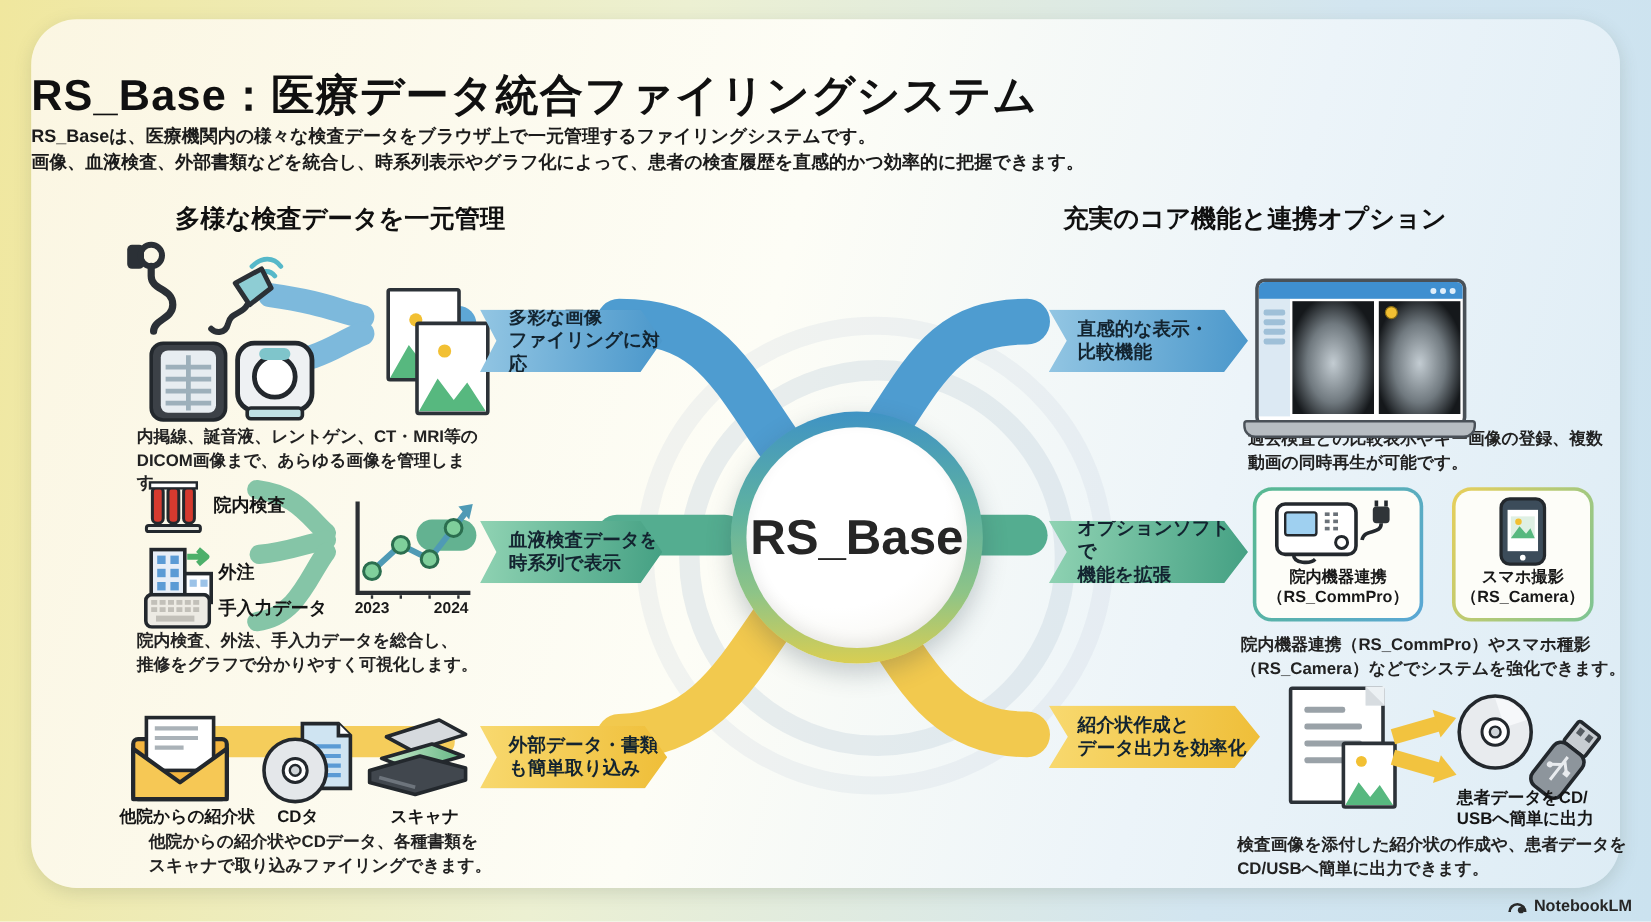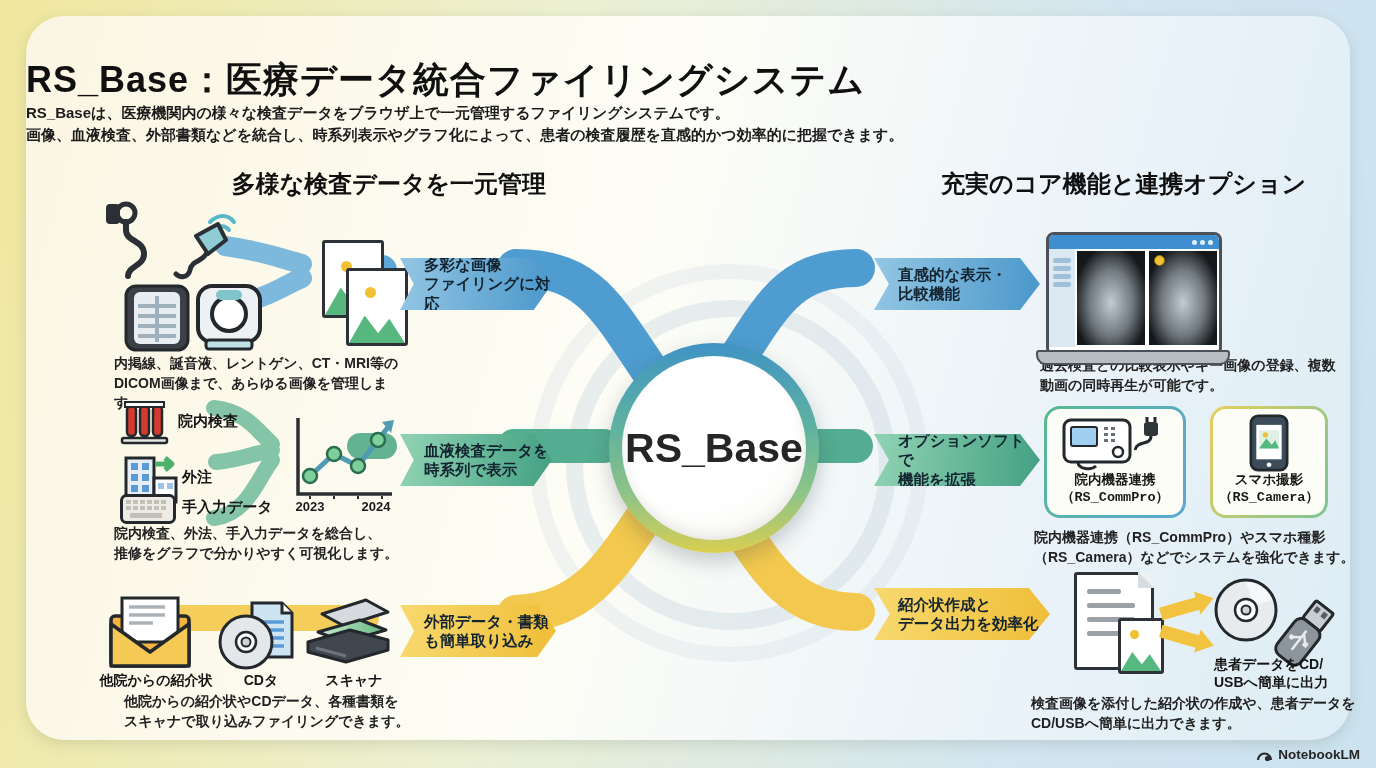--- a/index.html
+++ b/index.html
@@ -6,39 +6,39 @@
   body{width:1376px;height:768px;overflow:hidden;
        font-family:"Liberation Sans","DejaVu Sans",sans-serif;
        background:linear-gradient(100deg,#f0e79e 0%,#ecf0d2 38%,#d2e5f0 75%,#cbe2ef 100%);}
   .canvas{position:relative;width:1376px;height:768px;}
   .card{position:absolute;left:26px;top:16px;width:1324px;height:724px;border-radius:38px;
         background:linear-gradient(105deg,#fbf6e2 0%,#fdfdf6 45%,#ecf4f9 72%,#ddecf5 100%);
         box-shadow:0 4px 14px rgba(90,100,80,.18);}
   .abs{position:absolute;}
   .ttl{width:100%;top:40px;font-size:36px;font-weight:bold;color:#101010;letter-spacing:1px;}
   .sub{width:100%;text-align:left;font-size:15px;font-weight:bold;color:#1b1b1b;}
-  .hdr{font-size:24px;font-weight:bold;color:#101010;text-align:right;}
+  .hdr{font-size:21px;font-weight:bold;color:#101010;text-align:left;}
   .cap{font-size:14px;font-weight:bold;color:#222;line-height:1.4;white-space:pre-line;}
   .lbl{font-size:15px;font-weight:bold;color:#151515;white-space:pre-line;}
   .banner{position:absolute;height:52px;display:flex;align-items:center;padding-left:24px;box-sizing:border-box;
           clip-path:polygon(0% 0%,88% 0%,100% 50%,88% 100%,0% 100%,9% 50%);
           box-shadow:0 2px 5px rgba(0,0,0,.12);}
   .banner span{font-size:15.5px;font-weight:bold;color:#132430;line-height:1.25;white-space:pre-line;}
   .b-blue{background:linear-gradient(95deg,#93c6e3,#4a97cb);}
   .b-green{background:linear-gradient(95deg,#90d3b3,#44a083);}
   .b-yellow{background:linear-gradient(95deg,#f8d96f,#efbe38);align-items:center;}
   .ring{position:absolute;border-radius:50%;}
   .center-circle{position:absolute;left:583px;top:327px;width:210px;height:210px;border-radius:50%;
      background:linear-gradient(to bottom,#3f93c4 0%,#5fb2a0 40%,#8ec487 72%,#d9ce52 100%);
      box-shadow:0 8px 20px rgba(40,60,70,.25);z-index:6;}
   .center-inner{position:absolute;inset:13px;border-radius:50%;
      background:radial-gradient(circle at 40% 32%,#ffffff 55%,#f2f1ea 100%);
      display:flex;align-items:center;justify-content:center;
      font-size:41px;font-weight:bold;color:#262626;box-shadow:inset 0 -5px 12px rgba(0,0,0,.07);}
-  .box{position:absolute;border-radius:16px;padding:3px;box-sizing:border-box;font-family:Liberation Mono, monospace;}
+  .box{position:absolute;border-radius:16px;padding:3px;box-sizing:border-box;}
   .box-inner{width:100%;height:100%;border-radius:13px;background:#fdfdf8;display:flex;flex-direction:column;
      align-items:center;justify-content:flex-end;padding-bottom:8px;box-sizing:border-box;}
   .box-lbl{font-size:13.5px;font-weight:bold;color:#181818;text-align:center;line-height:1.3;white-space:pre-line;}
   .laptop-screen{position:absolute;left:1020px;top:216px;width:170px;height:118px;background:#fff;
      border:3px solid #4a5158;border-radius:8px;overflow:hidden;z-index:4;}
   .laptop-bar{height:14px;background:#3f8fd0;position:relative;}
   .laptop-bar i{position:absolute;top:5px;width:5px;height:5px;border-radius:50%;background:#dfeefa;}
   .laptop-body{display:flex;height:98px;}
   .laptop-side{width:26px;background:#dce9f3;padding-top:6px;}
   .laptop-side b{display:block;height:5px;margin:3px 4px;background:#9fc0d8;border-radius:2px;}
@@ -199,21 +199,21 @@
     </svg>
     <div class="abs lbl" style="left:70px;top:656px;width:120px;font-size:14px;text-align:center;z-index:2;">他院からの紹介状</div>
     <svg class="abs" style="left:192px;top:584px;z-index:2;" width="80" height="72" viewBox="0 0 80 72">
       <path d="M34 3 h30 l10 10 v44 h-40 Z" fill="#cfe4f2" stroke="#23282d" stroke-width="3"></path>
       <path d="M64 3 v10 h10" fill="#fff" stroke="#23282d" stroke-width="3"></path>
       <path d="M42 22 h24 M42 30 h24 M42 38 h24 M42 46 h24" stroke="#5b9bd5" stroke-width="3.5"></path>
       <circle cx="28" cy="42" r="26" fill="#e4e7ea" stroke="#23282d" stroke-width="3"></circle>
       <circle cx="28" cy="42" r="10" fill="#fff" stroke="#23282d" stroke-width="2.5"></circle>
       <circle cx="28" cy="42" r="4.5" fill="#cfd4d8" stroke="#23282d" stroke-width="2"></circle>
     </svg>
-    <div class="abs lbl" style="left:205px;top:656px;width:60px;font-size:14px;text-align:center;z-index:2;">CDタ</div>
+    <div class="abs lbl" style="left:205px;top:656px;width:60px;font-size:14px;text-align:left;z-index:2;">CDタ</div>
     <svg class="abs" style="left:276px;top:580px;z-index:2;" width="90" height="70" viewBox="0 0 90 70">
       <path d="M20 18 L64 4 L86 16 L42 30 Z" fill="#d6dade" stroke="#23282d" stroke-width="3" stroke-linejoin="round"></path>
       <path d="M16 36 L58 24 L84 34 L42 46 Z" fill="url(#glassG)" stroke="#23282d" stroke-width="3" stroke-linejoin="round"></path>
       <defs>
           <linearGradient id="glassG" x1="0" y1="0" x2="1" y2="0">
         <stop offset="0" stop-color="#cdeccf"></stop>
             <stop offset="1" stop-color="#63b583"></stop>
           </linearGradient>
         </defs>
       <path d="M6 46 L48 34 L86 44 L86 54 L44 66 L6 56 Z" fill="#41474e" stroke="#23282d" stroke-width="3" stroke-linejoin="round"></path>

